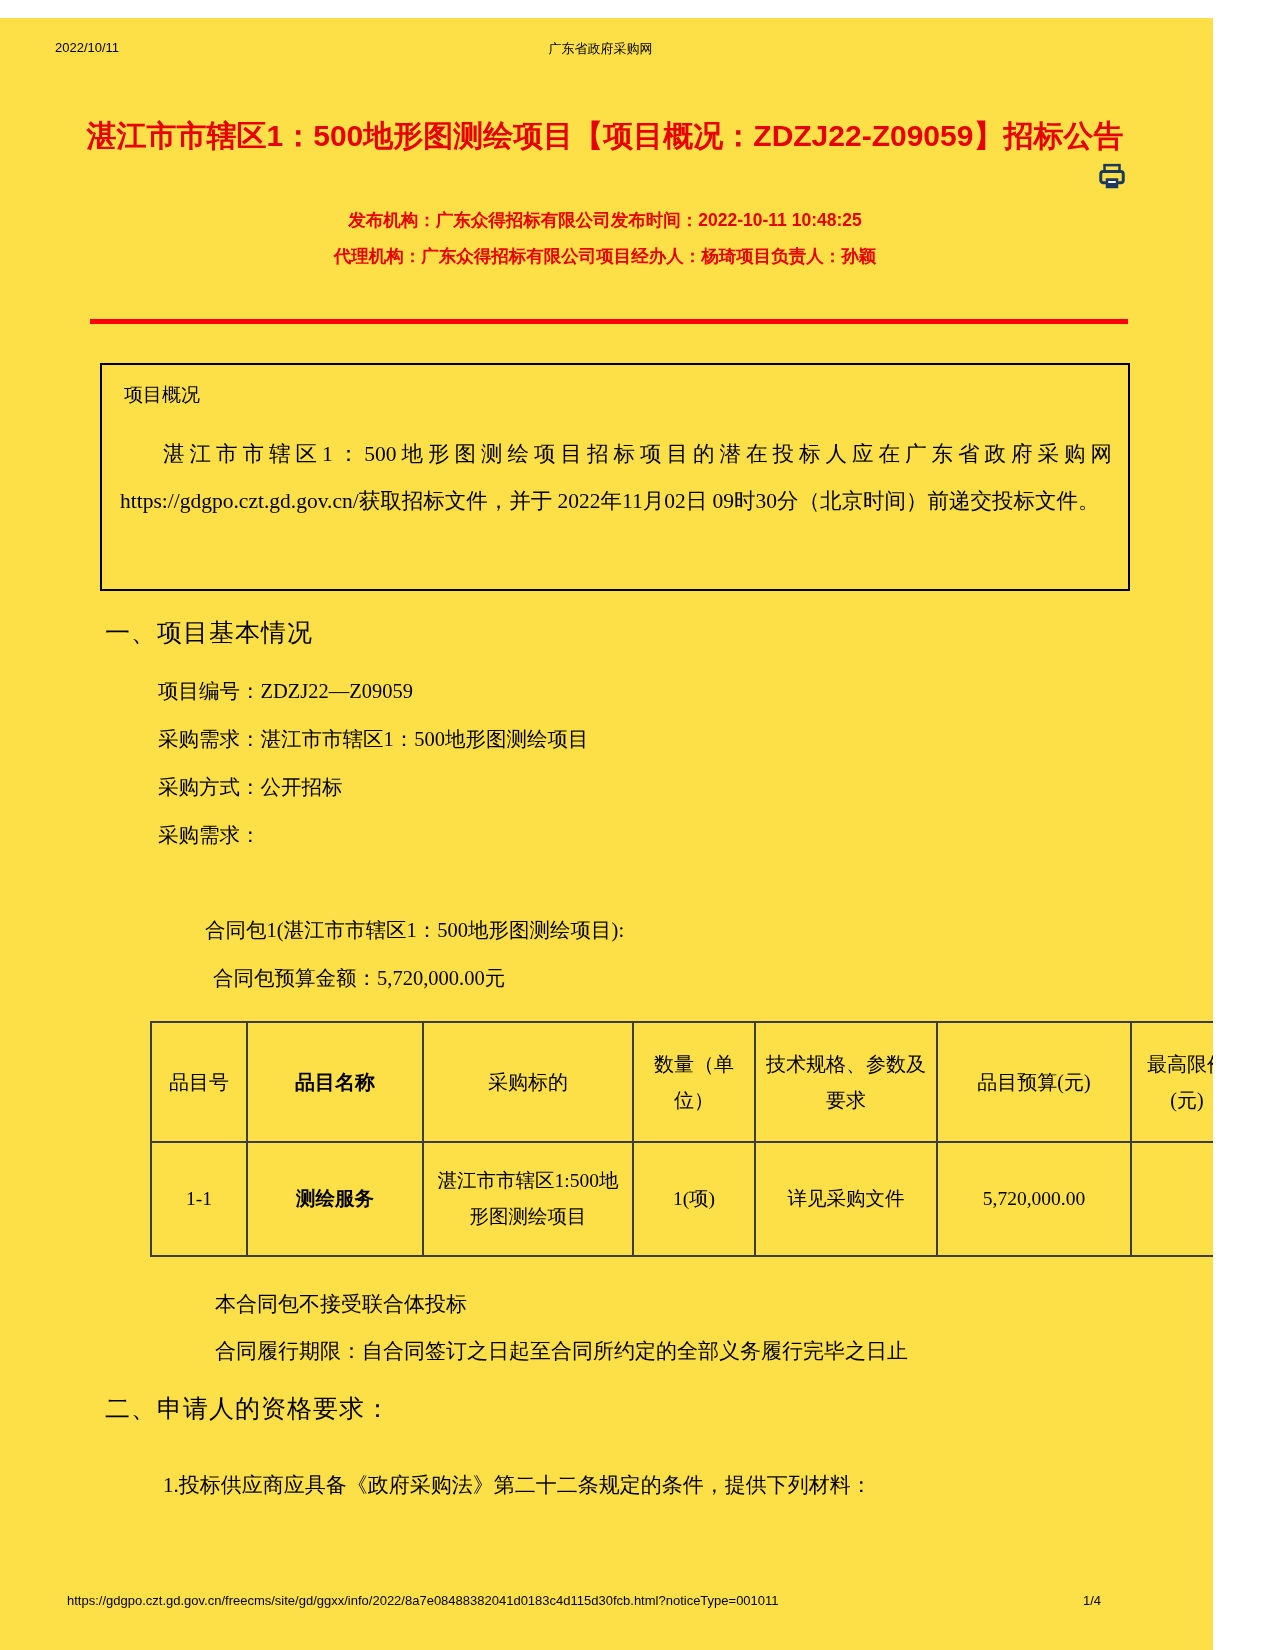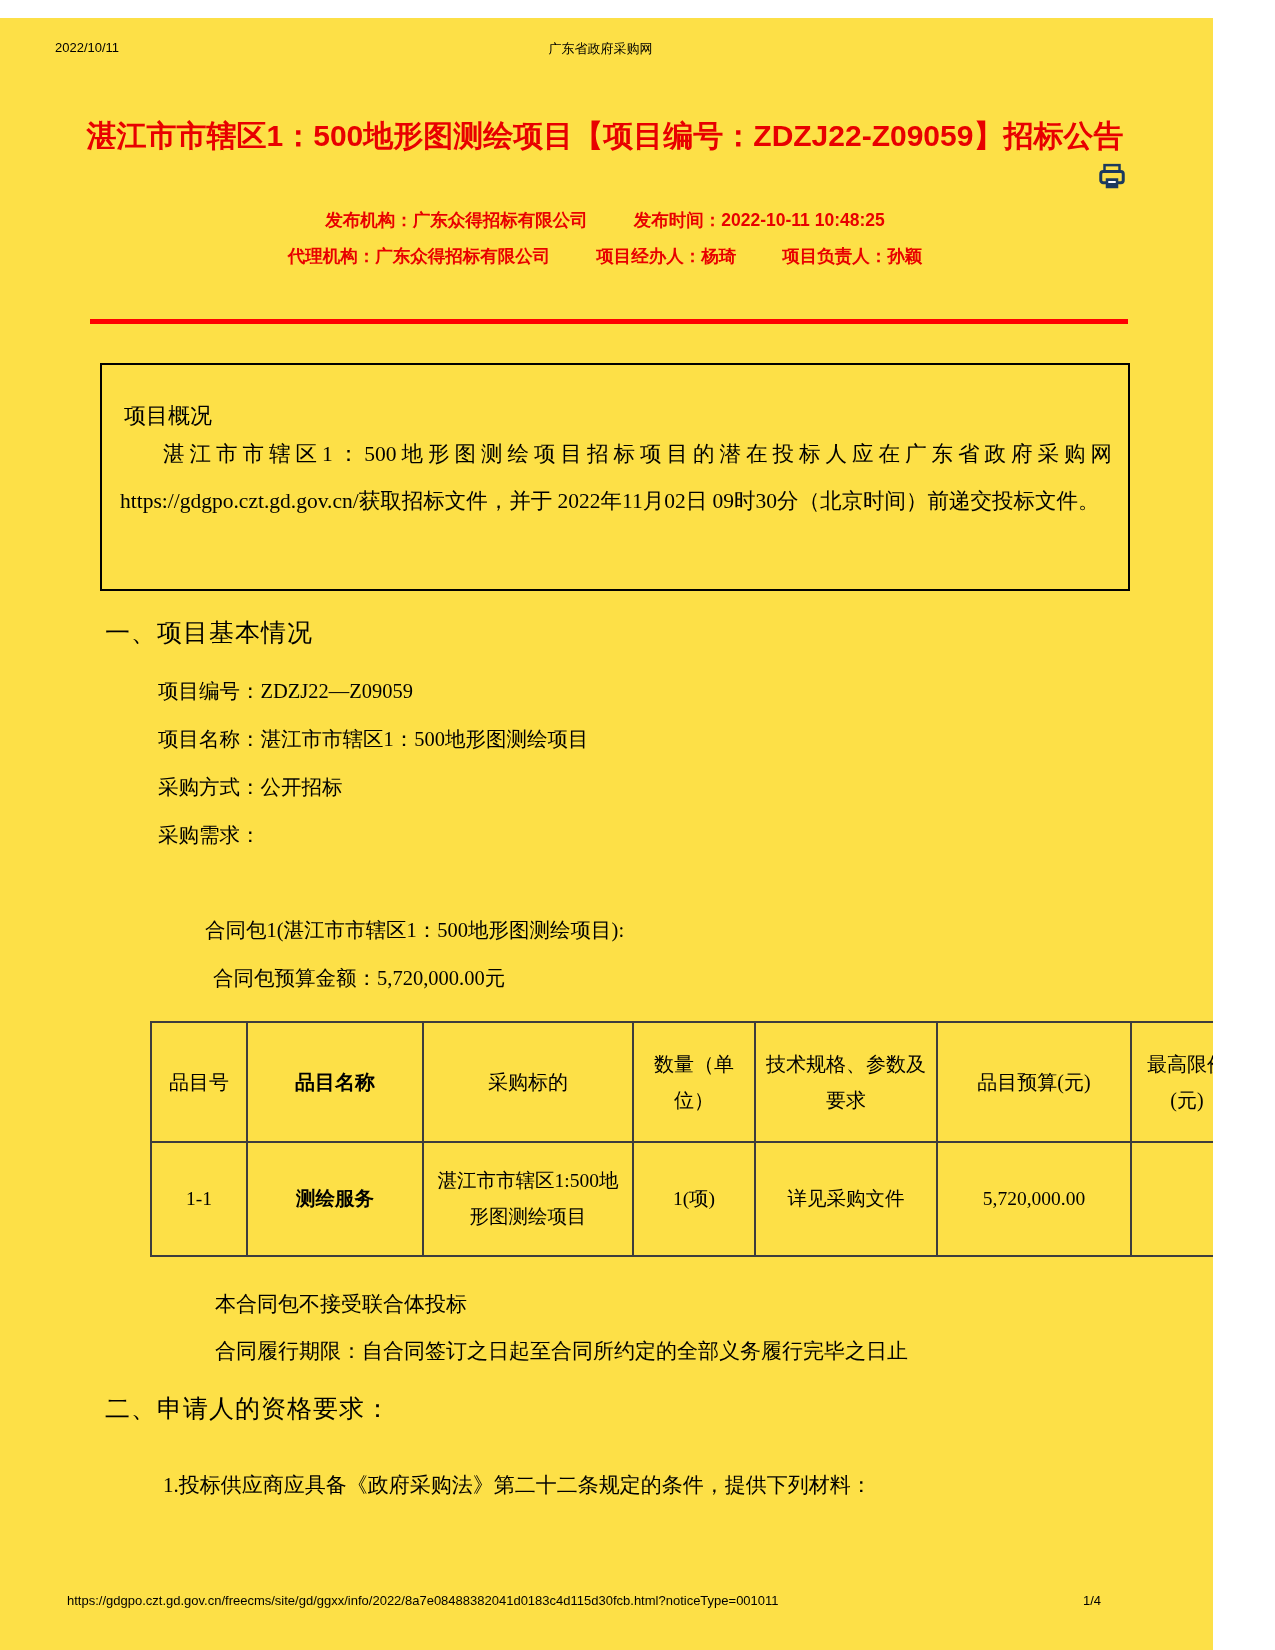--- a/index.html
+++ b/index.html
@@ -25,30 +25,30 @@
   #doc-title{
     position:absolute;left:35px;top:99px;width:1140px;
     text-align:center;font-weight:bold;font-size:30px;line-height:38px;
     color:#e80000;letter-spacing:0px;
   }
   #print-btn{position:absolute;left:1097px;top:144px;width:30px;height:30px;cursor:pointer;}
 
   
   #meta-block{position:absolute;left:35px;top:190px;width:1140px;color:#e80000;
     font-weight:bold;font-size:17.5px;}
-  .meta-line{display:flex;justify-content:center;gap:46px;margin-bottom:12px;white-space:nowrap;}
+  .meta-line{display:flex;justify-content:center;margin-bottom:12px;white-space:nowrap;}
 
   #red-rule{position:absolute;left:90px;top:301px;width:1038px;height:5px;background:#ff0000;}
 
   
   #overview-box{
     position:absolute;left:100px;top:345px;width:1030px;height:228px;
     border:2px solid #000;box-sizing:border-box;
   }
-  #overview-heading{position:absolute;left:22px;top:36px;font-size:22px;}
+  #overview-heading{position:absolute;left:22px;top:17px;font-size:19px;}
   #overview-para{
     position:absolute;left:18px;right:16px;top:66px;
     font-size:21.5px;line-height:47px;text-indent:2em;text-align:justify;
   }
 
   .h1{position:absolute;font-size:25px;letter-spacing:1px;}
   #sec1-heading{left:105px;top:598px;}
   #sec2-heading{left:105px;top:1374px;text-align:center;}
 
   #sec1-fields{position:absolute;left:158px;top:658px;font-size:20.5px;}
@@ -80,21 +80,21 @@
   .c4{width:164px;} .c5{width:176px;} .c6{width:94px;}
 </style>
 </head>
 <body>
 
 <div id="page">
 
   <div id="hdr-date" class="print-meta sans">2022/10/11</div>
   <div id="hdr-site" class="print-meta sans">广东省政府采购网</div>
 
-  <div id="doc-title" class="sans">湛江市市辖区1：500地形图测绘项目【项目编号：ZDZJ22-Z09059】招标公告</div>
+  <div id="doc-title" class="sans">湛江市市辖区1：500地形图测绘项目【项目概况：ZDZJ22-Z09059】招标公告</div>
 
   <div id="print-btn">
     <span>
       <svg width="30" height="30" viewBox="0 0 24 24">
         <rect x="6" y="2.5" width="12" height="5" fill="none" stroke="#1c3a5e" stroke-width="2"></rect>
         <rect x="3" y="7.5" width="18" height="9" rx="2" fill="none" stroke="#1c3a5e" stroke-width="2.4"></rect>
         <rect x="7" y="13" width="10" height="8" fill="#1c3a5e"></rect>
         <rect x="9" y="15.2" width="6" height="1.6" fill="#ffffff"></rect>
       </svg>
     </span>
@@ -116,21 +116,21 @@
 
   <div id="overview-box">
     <div id="overview-heading">项目概况</div>
     <div id="overview-para">湛江市市辖区1：500地形图测绘项目招标项目的潜在投标人应在广东省政府采购网https://gdgpo.czt.gd.gov.cn/获取招标文件，并于 2022年11月02日 09时30分（北京时间）前递交投标文件。</div>
   </div>
 
   <div id="sec1-heading" class="h1">一、项目基本情况</div>
 
   <div id="sec1-fields">
     <div class="field">项目编号：ZDZJ22—Z09059</div>
-    <div class="field">项目名称：湛江市市辖区1：500地形图测绘项目</div>
+    <div class="field">采购需求：湛江市市辖区1：500地形图测绘项目</div>
     <div class="field">采购方式：公开招标</div>
     <div class="field">采购需求：</div>
   </div>
 
   <div id="package-line" class="body-line">合同包1(湛江市市辖区1：500地形图测绘项目):</div>
   <div id="package-budget-line" class="body-line">合同包预算金额：5,720,000.00元</div>
 
   <table id="items-table">
     <tbody>
       <tr class="hrow">

